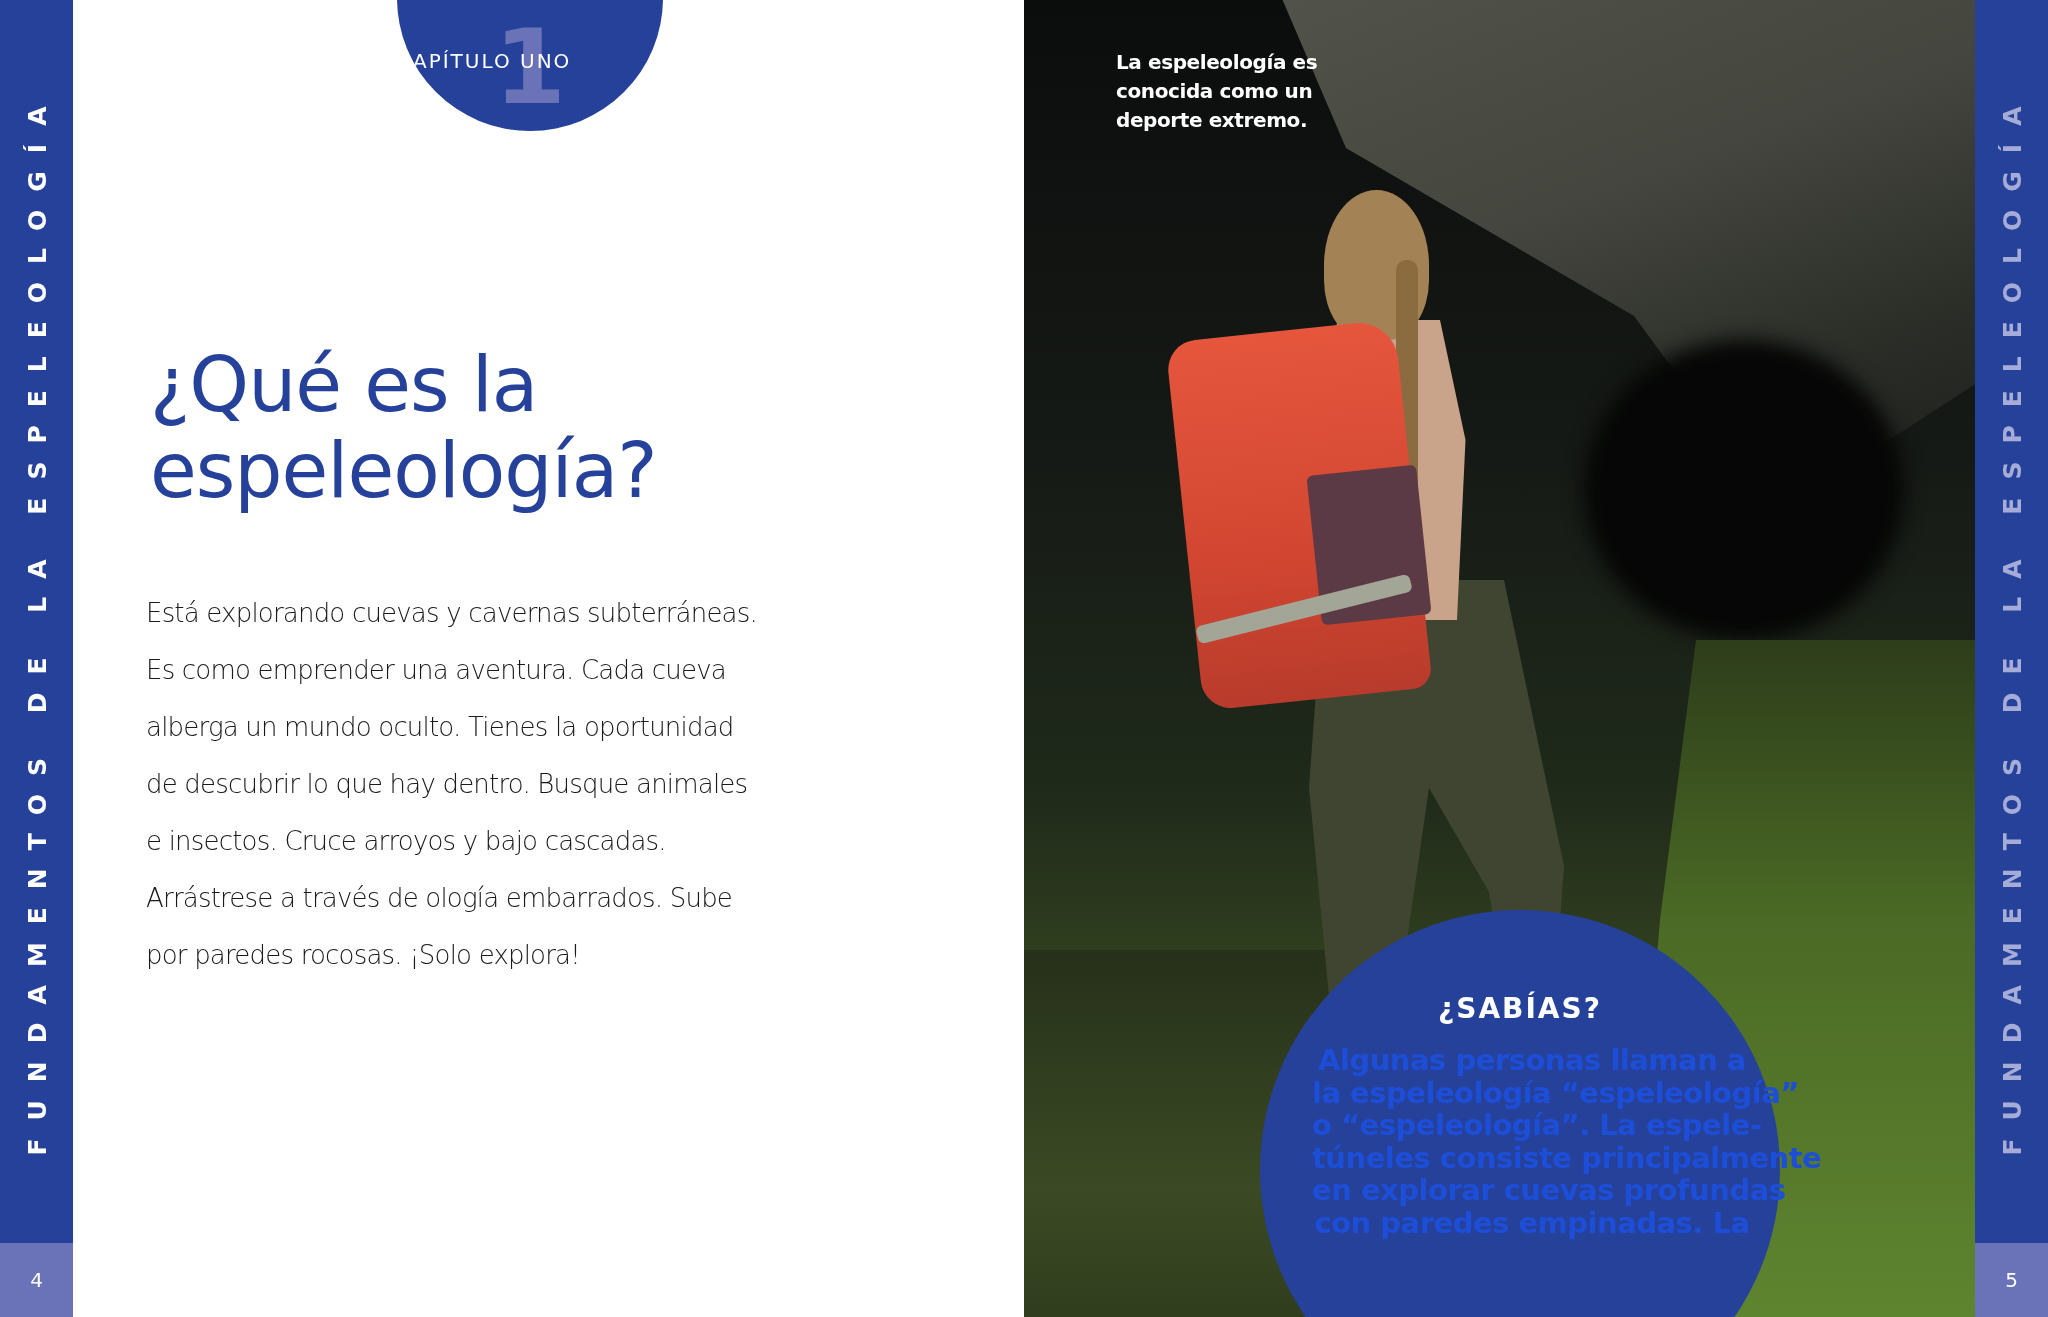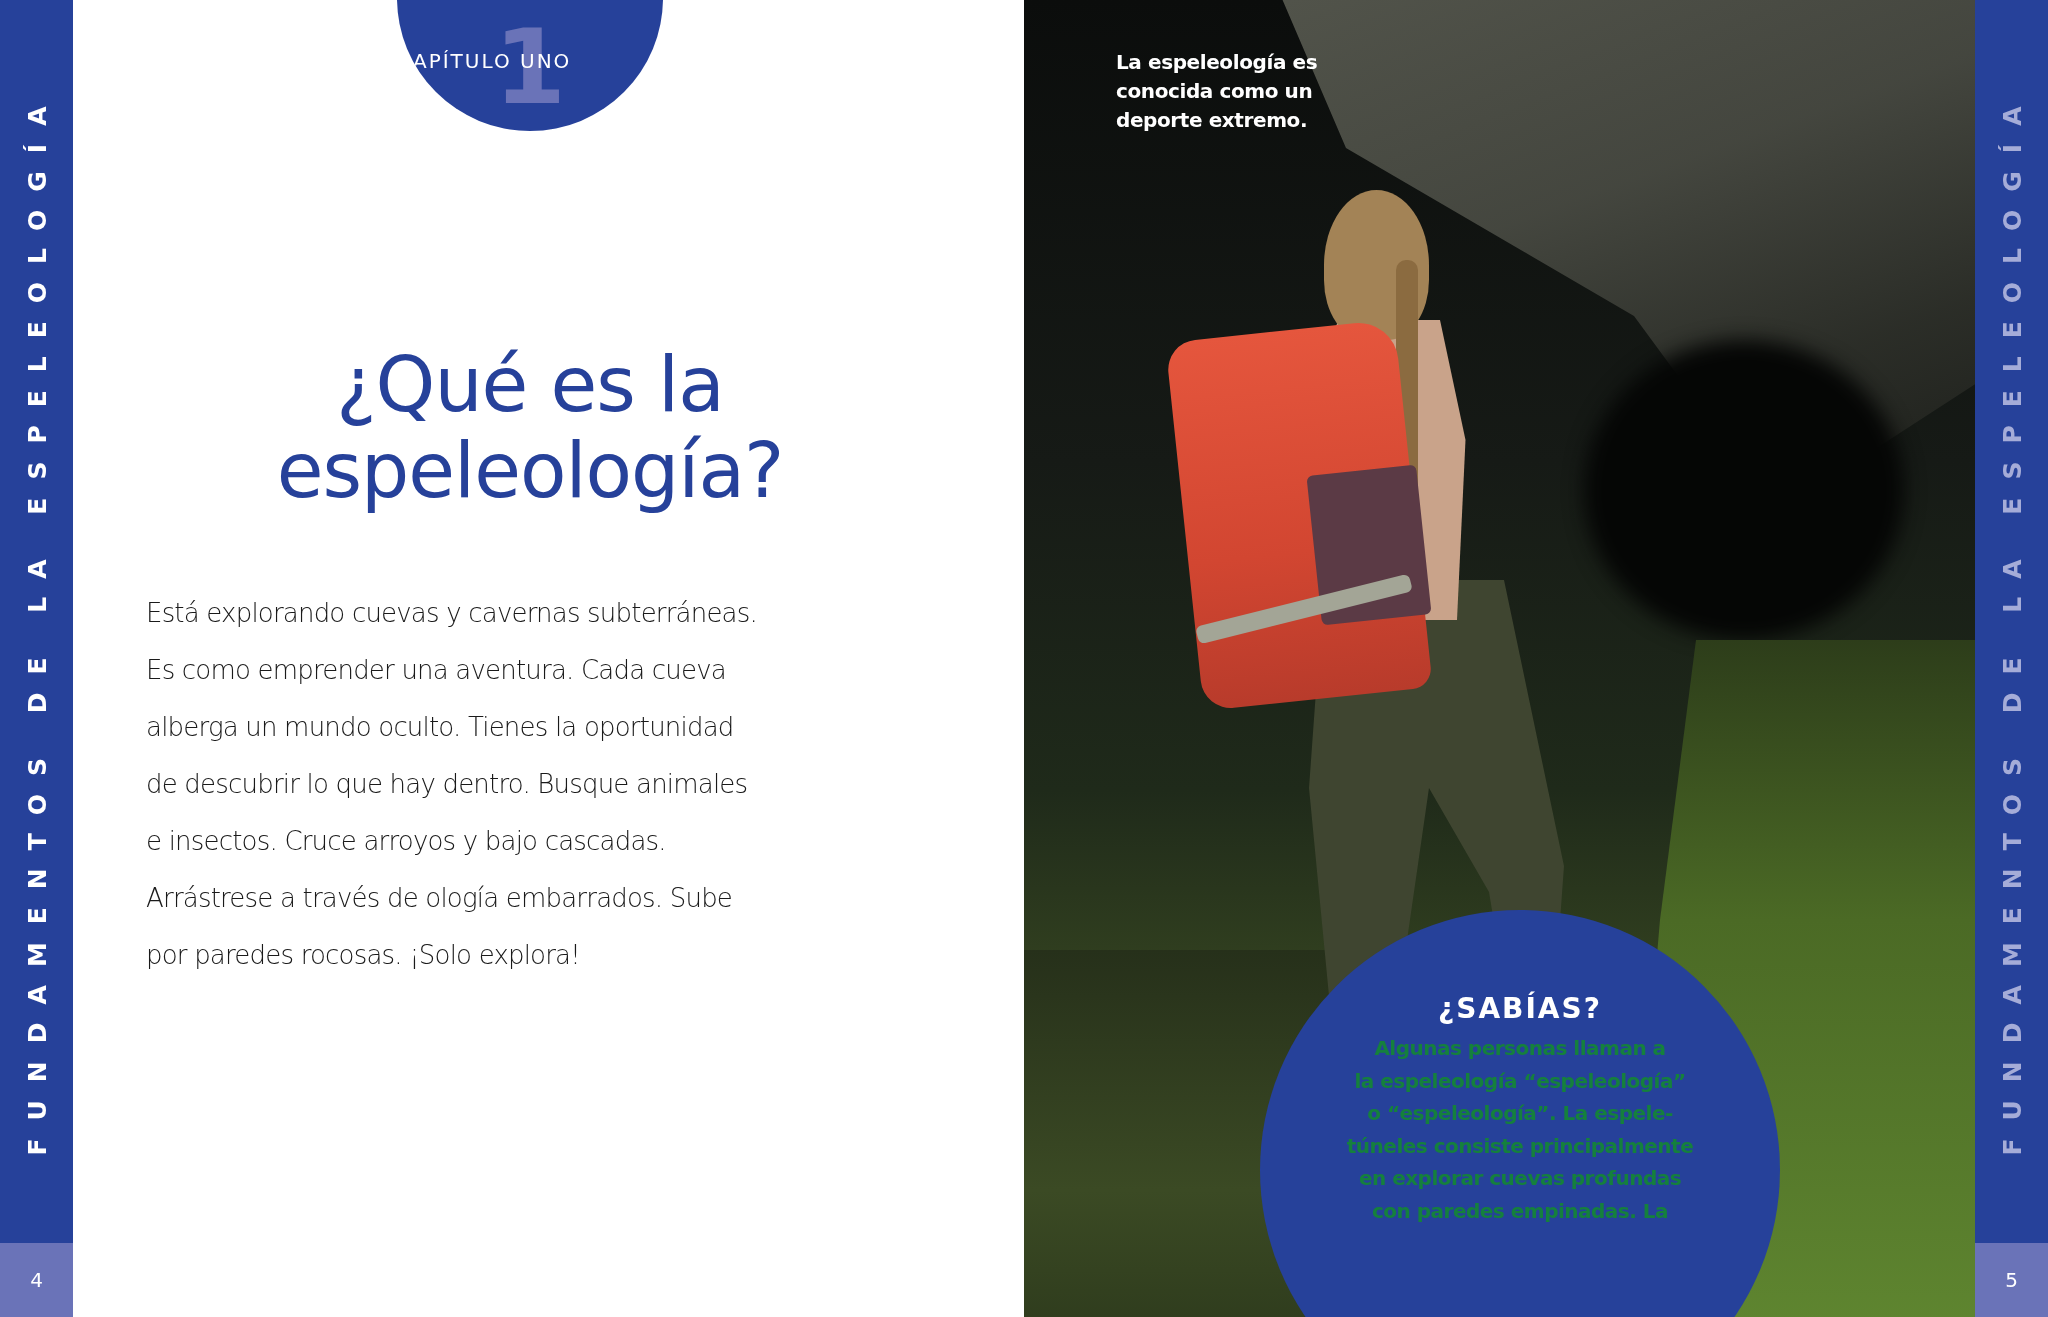--- a/index.html
+++ b/index.html
@@ -15,21 +15,21 @@
   .side-label.left { color:#ffffff; }
   .side-label.right { color:#a5acd8; }
   .page-num-box { position:absolute; top:1243px; width:73px; height:74px; background:#6a73b8; color:#ffffff; font-family:"DejaVu Sans", sans-serif; font-size:20px; display:flex; align-items:center; justify-content:center; }
   .page-num-box.left { left:0; }
   .page-num-box.right { left:1975px; }
 
   .chapter-circle { position:absolute; left:397px; top:-135px; width:266px; height:266px; border-radius:50%; background:#26419a; overflow:hidden; }
   .chapter-number { position:absolute; left:50%; top:150px; transform:translateX(-50%); font-family:"DejaVu Sans", sans-serif; font-weight:bold; font-size:104px; line-height:104px; color:#6a73b8; }
   .chapter-label { position:absolute; left:0; right:0; top:184px; text-align:left; color:#ffffff; font-family:"DejaVu Sans", sans-serif; font-size:20px; letter-spacing:2px; }
 
-  .page-title { position:absolute; left:150px; width:760px; top:342px; text-align:center; color:#26419a; font-family:"DejaVu Sans", sans-serif; font-size:76px; line-height:86px; font-weight:normal; letter-spacing:-1px; margin:0; }
+  .page-title { position:absolute; left:150px; width:760px; top:342px; color:#26419a; font-family:"DejaVu Sans", sans-serif; font-size:76px; line-height:86px; font-weight:normal; letter-spacing:-1px; margin:0; }
   .body-text { position:absolute; left:146px; width:770px; top:585px; color:#1a1a1a; font-family:"DejaVu Sans", sans-serif; font-weight:200; font-size:26px; line-height:57px; letter-spacing:-0.8px; margin:0; }
 
   
   .photo { position:absolute; left:1024px; top:0; width:951px; height:1317px; overflow:hidden;
     background:
       radial-gradient(ellipse 140px 300px at 1300px 540px, rgba(0,0,0,0) 0, rgba(0,0,0,0) 1px),
       linear-gradient(180deg, #0b0d0c 0%, #161a16 35%, #1f2a1a 60%, #3a4a22 80%, #4e6a2c 100%);
   }
   .rock-upper { position:absolute; left:250px; top:-20px; width:720px; height:560px; background:linear-gradient(160deg,#5a5c52 0%,#4a4c44 40%,#2e302a 70%,#1a1c18 100%); clip-path:polygon(0 0,100% 0,100% 70%,70% 95%,50% 60%,30% 45%,10% 30%); opacity:0.9; }
   .cave-dark { position:absolute; left:560px; top:340px; width:320px; height:300px; border-radius:50%; background:#050605; filter:blur(10px); }
@@ -40,21 +40,21 @@
   .person-hair { position:absolute; left:300px; top:190px; width:105px; height:150px; border-radius:50% 50% 40% 40%; background:#a38356; }
   .braid { position:absolute; left:372px; top:260px; width:22px; height:240px; background:#8b6b40; border-radius:10px; }
   .backpack { position:absolute; left:160px; top:330px; width:230px; height:370px; background:linear-gradient(180deg,#e5563d 0%,#d24631 60%,#b83b2b 100%); border-radius:30px 40px 20px 30px; transform:rotate(-6deg); }
   .backpack-pocket { position:absolute; left:290px; top:470px; width:110px; height:150px; background:#5b3a45; border-radius:6px; transform:rotate(-6deg); }
   .backpack-strap { position:absolute; left:170px; top:600px; width:220px; height:18px; background:#a3a596; transform:rotate(-14deg); border-radius:6px; }
 
   .photo-caption { position:absolute; left:1116px; top:48px; width:230px; color:#ffffff; font-family:"DejaVu Sans", sans-serif; font-weight:bold; font-size:20px; line-height:29px; letter-spacing:-0.4px; }
 
   .fact-circle { position:absolute; left:1260px; top:910px; width:520px; height:520px; border-radius:50%; background:#26419a; }
   .fact-title { position:absolute; left:1260px; width:520px; top:992px; text-align:center; color:#ffffff; font-family:"DejaVu Sans", sans-serif; font-weight:bold; font-size:28px; letter-spacing:2px; }
-  .fact-text { position:absolute; left:1300px; width:440px; top:1032px; text-align:center; color:#15803d; font-family:"DejaVu Sans", sans-serif; font-weight:bold; font-size:20px; line-height:32.5px; letter-spacing:-0.5px; margin:0; }
+  .fact-text { position:absolute; left:1300px; width:440px; top:1032px; text-align:center; color:#1d4ed8; font-family:"DejaVu Sans", sans-serif; font-weight:bold; font-size:29px; line-height:32.5px; letter-spacing:-0.5px; margin:12px; }
   .fact-text span { display:block; white-space:nowrap; }
 </style>
 </head>
 <body>
 
 <div class="spread">
 
   <div class="left-page">
     <div class="side-bar left">
       <div class="side-label left">FUNDAMENTOS DE LA ESPELEOLOGÍA</div>

